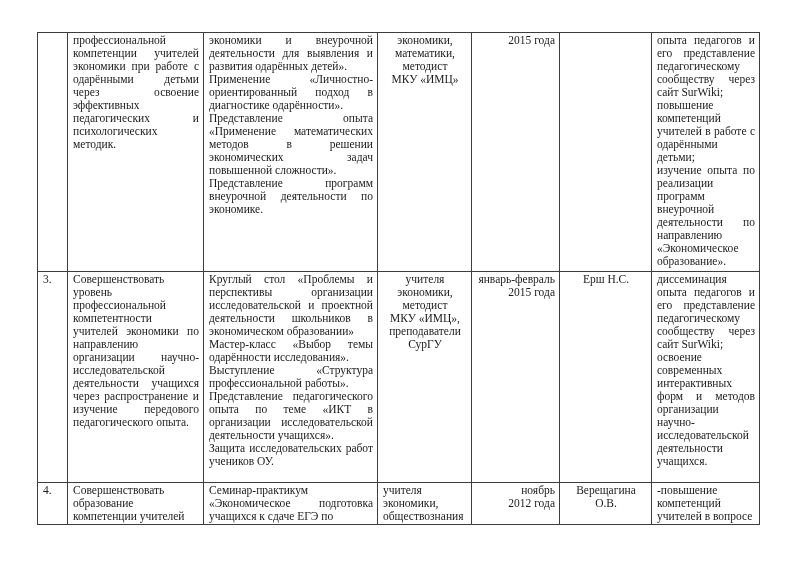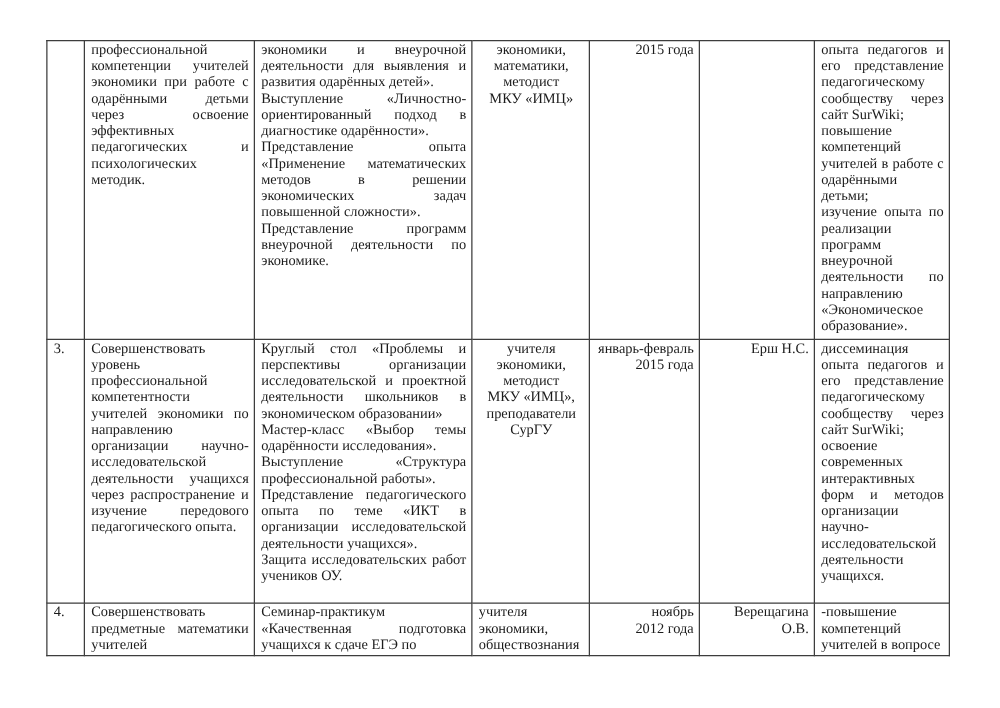--- a/index.html
+++ b/index.html
@@ -43,21 +43,21 @@
   .cell-results    { text-align: justify; }
   .cell-participants {
     text-align: center;
     white-space: pre-line;
   }
   .cell-participants.left { text-align: left; }
   .cell-dates {
     text-align: right;
     white-space: pre-line;
   }
-  .cell-responsible { text-align: right; }
+  .cell-responsible { text-align: center; }
   .para { margin: 0; text-align: justify; }
 </style>
 </head>
 <body>
 
 <div class="page">
   <table class="plan">
     <colgroup>
       <col style="width:30px">
       <col style="width:136px">
@@ -68,21 +68,21 @@
       <col style="width:108px">
     </colgroup>
     <tbody>
       <tr class="r1">
         <td class="cell-num"></td>
         <td class="cell-task">
           <div class="para">профессиональной компетенции учителей экономики при работе с одарёнными детьми через освоение эффективных педагогических и психологических методик.</div>
         </td>
         <td class="cell-activities">
           <div class="para">экономики и внеурочной деятельности для выявления и развития одарённых детей».</div>
-          <div class="para">Выступление «Личностно-ориентированный подход в диагностике одарённости».</div>
+          <div class="para">Применение «Личностно-ориентированный подход в диагностике одарённости».</div>
           <div class="para">Представление опыта «Применение математических методов в решении экономических задач повышенной сложности».</div>
           <div class="para">Представление программ внеурочной деятельности по экономике.</div>
         </td>
         <td class="cell-participants">экономики,
 математики,
 методист
 МКУ «ИМЦ»</td>
         <td class="cell-dates">2015 года</td>
         <td class="cell-responsible"></td>
         <td class="cell-results">
@@ -115,24 +115,24 @@
         <td class="cell-responsible">Ерш Н.С.</td>
         <td class="cell-results">
           <div class="para">диссеминация опыта педагогов и его представление педагогическому сообществу через сайт SurWiki;</div>
           <div class="para">освоение современных интерактивных форм и методов организации научно-исследовательской деятельности учащихся.</div>
         </td>
       </tr>
 
       <tr class="r3">
         <td class="cell-num">4.</td>
         <td class="cell-task">
-          <div class="para">Совершенствовать предметные математики учителей</div>
+          <div class="para">Совершенствовать образование компетенции учителей</div>
         </td>
         <td class="cell-activities">
-          <div class="para">Семинар-практикум «Качественная подготовка учащихся к сдаче ЕГЭ по</div>
+          <div class="para">Семинар-практикум «Экономическое подготовка учащихся к сдаче ЕГЭ по</div>
         </td>
         <td class="cell-participants left">учителя
 экономики,
 обществознания</td>
         <td class="cell-dates">ноябрь
 2012 года</td>
         <td class="cell-responsible">Верещагина О.В.</td>
         <td class="cell-results">
           <div class="para">-повышение компетенций учителей в вопросе</div>
         </td>

